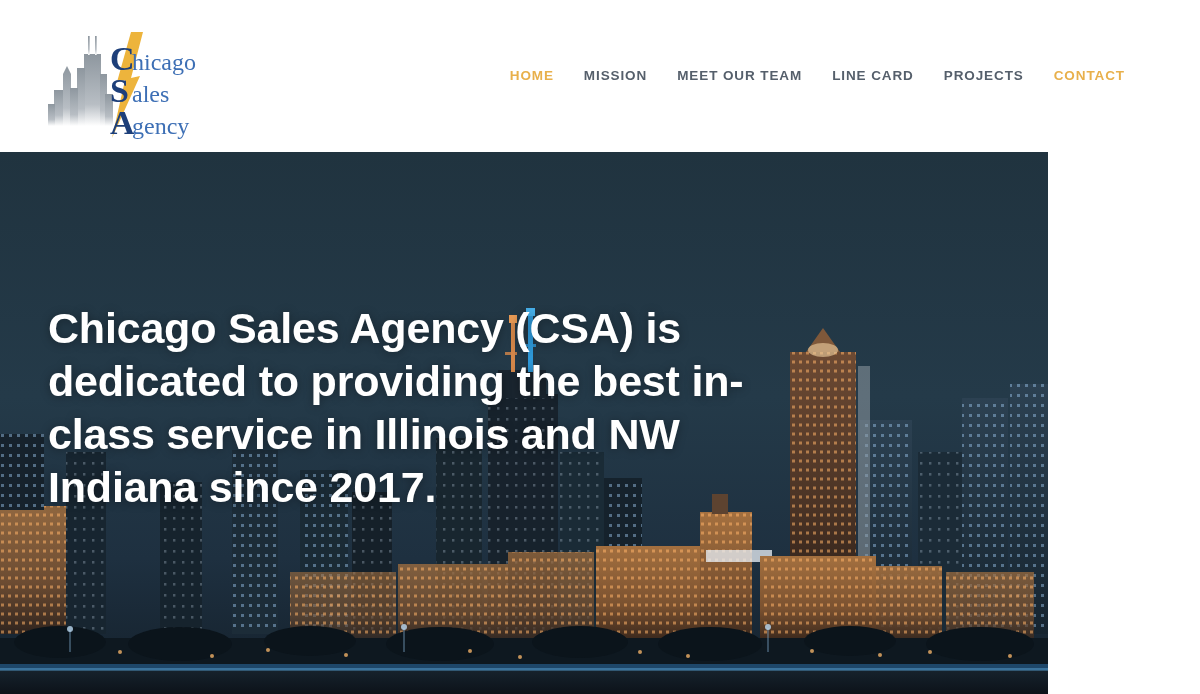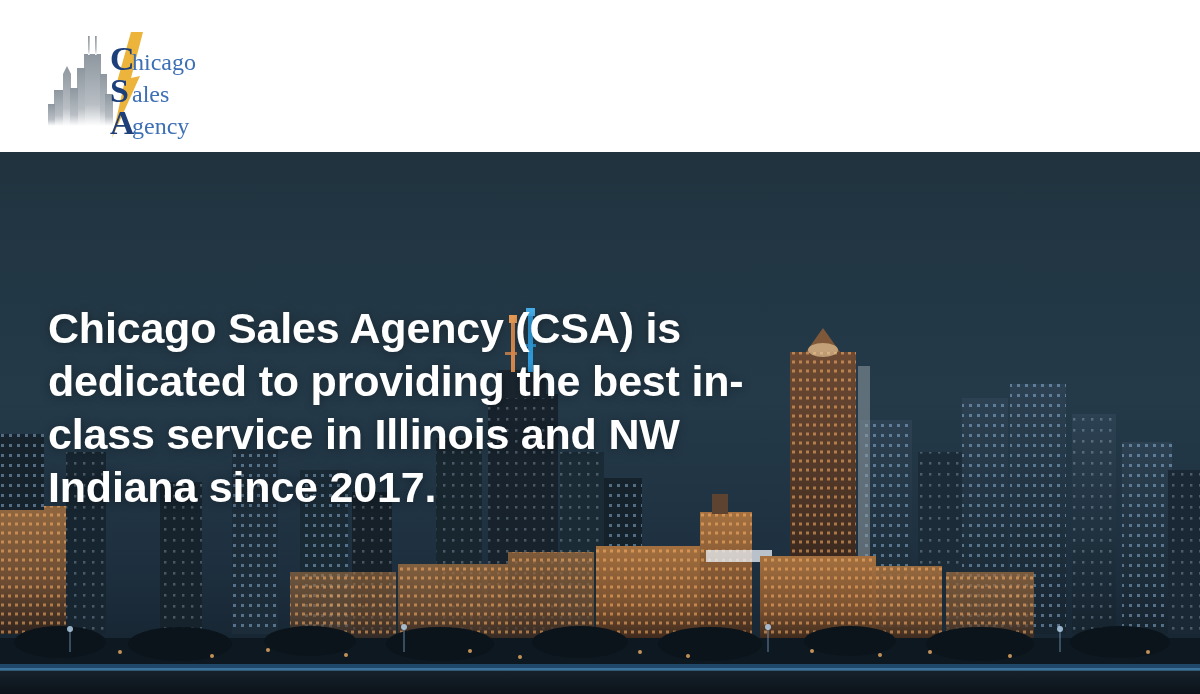--- a/index.html
+++ b/index.html
@@ -43,21 +43,21 @@
     color:#555f6b;
     padding:6px 15px;
     white-space:nowrap;
     line-height:1;
   }
   .nav-link.is-accent{ color:#e8b04b; }
 
   
   .hero{
     position:absolute; left:0; top:152px;
-    width:1200px; height:542px;
+    width:1048px; height:542px;
     overflow:hidden;
     background:#1f3140;
   }
   .hero-photo{
     position:absolute; inset:0;
     width:1200px; height:542px;
   }
   .hero-photo svg{ display:block; width:1200px; height:542px; }
 
   .hero-copy{
@@ -111,20 +111,28 @@
       <text x="62" y="40" font-family="Liberation Serif, serif" font-size="34" font-weight="700" fill="#1d3f7a">C</text>
       <text x="62" y="72" font-family="Liberation Serif, serif" font-size="34" font-weight="700" fill="#1d3f7a">S</text>
       <text x="62" y="104" font-family="Liberation Serif, serif" font-size="34" font-weight="700" fill="#1d3f7a">A</text>
 
       <text x="84" y="40" font-family="Liberation Serif, serif" font-size="24" fill="#3d6fb5">hicago</text>
       <text x="84" y="72" font-family="Liberation Serif, serif" font-size="24" fill="#3d6fb5">ales</text>
       <text x="84" y="104" font-family="Liberation Serif, serif" font-size="24" fill="#3d6fb5">gency</text>
     </svg>
   </a>
 
+  <nav class="main-nav">
+    <a class="nav-link is-accent" href="#">HOME</a>
+    <a class="nav-link" href="#">MISSION</a>
+    <a class="nav-link" href="#">MEET OUR TEAM</a>
+    <a class="nav-link" href="#">LINE CARD</a>
+    <a class="nav-link" href="#">PROJECTS</a>
+    <a class="nav-link is-accent" href="#">CONTACT</a>
+  </nav>
 
 </header>
 
 <section class="hero">
 
   <div class="hero-photo">
     <svg viewBox="0 0 1200 542" preserveAspectRatio="none" xmlns="http://www.w3.org/2000/svg">
       <defs>
         <linearGradient id="sky" x1="0" y1="0" x2="0" y2="1">
           <stop offset="0%" stop-color="#20333f"></stop>

